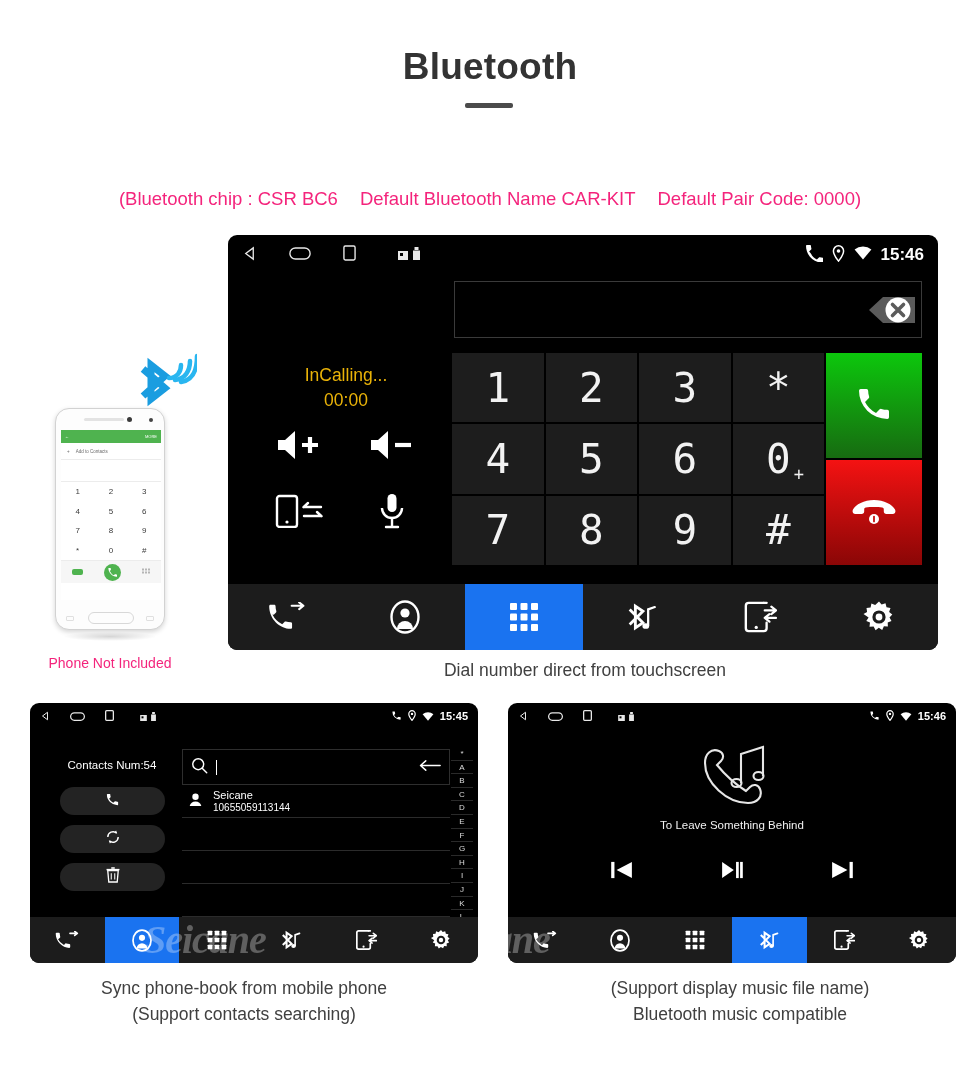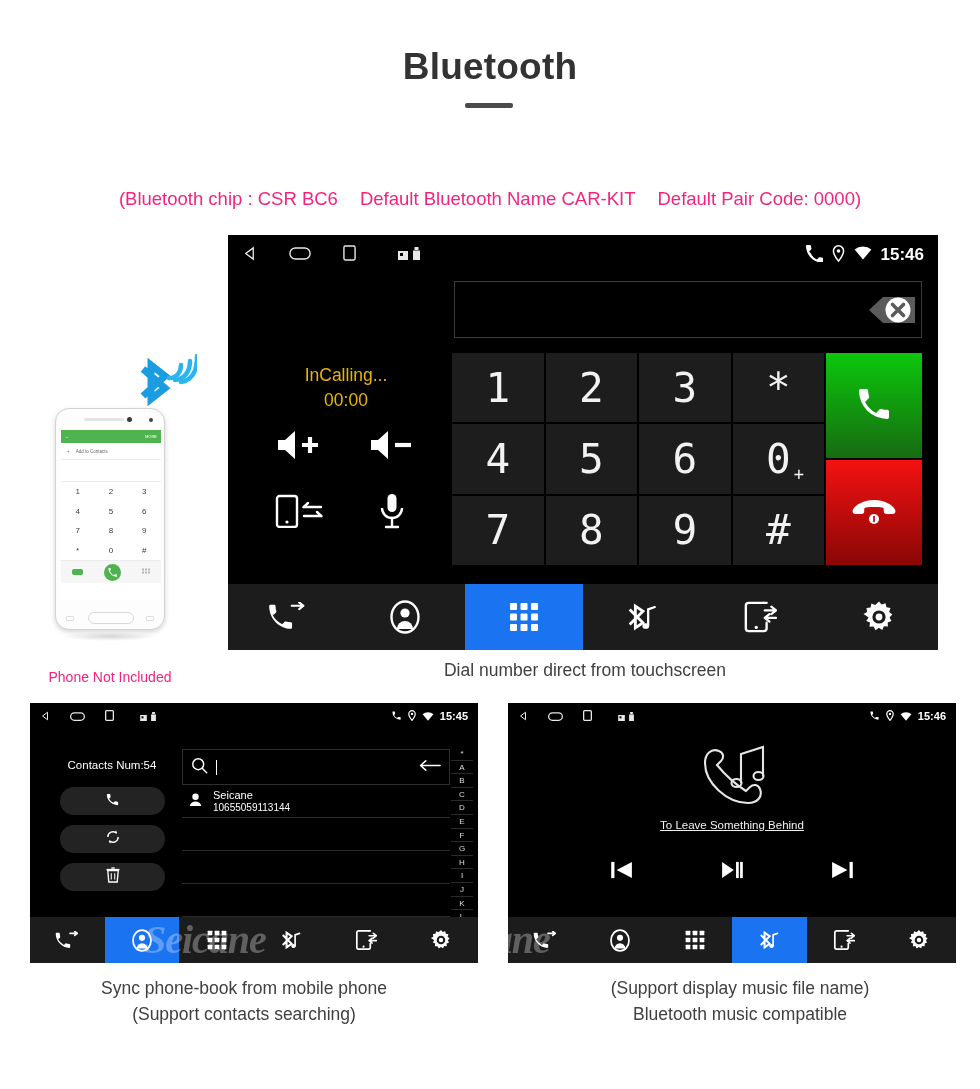--- a/index.html
+++ b/index.html
@@ -25,21 +25,21 @@
     position:absolute; left:40px; top:127px; width:900px; text-align:center;
     font-size:18.5px; color:#6b6b6b; line-height:27px;
   }
   .hdr-spec {
     position:absolute; left:20px; top:188px; width:940px; text-align:center;
     font-size:18.5px; color:#f4247c; white-space:nowrap;
   }
   .hdr-spec .sp { display:inline-block; width:22px; }
 
   
-  .screen { position:absolute; background:#000; overflow:hidden; }
+  .screen { position:absolute; background:#000; overflow:hidden;border-radius:9px; }
 
   .statusbar { position:absolute; left:0; top:0; width:100%; display:flex;
                align-items:center; color:#fff; }
   .sb-left { display:flex; align-items:center; }
   .sb-right { position:absolute; right:0; display:flex; align-items:center; }
   .sb-time { color:#fff; font-weight:bold; }
 
   
   .navbar { position:absolute; left:0; bottom:0; width:100%; display:flex;
             background:#1c1c1c; }
@@ -116,21 +116,21 @@
   .ct-index span { color:#ddd; font-size:8px; text-align:center; height:13.6px;
                    line-height:13.6px; border-bottom:1px solid #2a2a2a; }
 
   
   #musicScreen { left:508px; top:703px; width:448px; height:260px; }
   #musicScreen .statusbar { height:26px; padding:0 10px; }
   #musicScreen .navbar { height:46px; }
   .mu-art { position:absolute; left:0; top:42px; width:100%;
             display:flex; justify-content:center; }
   .mu-title { position:absolute; left:0; top:116px; width:100%; text-align:center;
-              color:#f0f0f0; font-size:11.5px;text-decoration:underline; }
+              color:#f0f0f0; font-size:11.5px; }
   .mu-ctl { position:absolute; left:0; top:158px; width:100%;
             display:flex; justify-content:center; gap:88px; }
   .mu-btn { display:flex; align-items:center; justify-content:center; }
 
   
   .phone-wrap { position:absolute; left:55px; top:408px; width:115px; height:235px; }
   .phone-body { position:absolute; left:0; top:0; width:110px; height:222px;
      background:#fdfdfd; border:1.6px solid #d2d2d2; border-radius:14px;
      box-shadow:0 2px 5px rgba(0,0,0,.17); }
   .ph-speaker { position:absolute; left:28px; top:9px; width:40px; height:3px;
@@ -243,21 +243,21 @@
           </div>
         </div>
       </div>
       <div class="ph-home"></div>
       <div class="ph-sq" style="left:10px"></div>
       <div class="ph-sq" style="right:10px"></div>
     </div>
     <div class="ph-shadow"></div>
   </div>
 
-  <div class="cap-pink" style="left:20px; top:669px; width:180px;">Phone Not Included</div>
+  <div class="cap-pink" style="left:20px; top:655px; width:180px;">Phone Not Included</div>
 
   <div class="screen" id="mainScreen">
 
     <div class="statusbar">
       <div class="sb-left" style="gap:32px">
         <span>
           <svg width="15" height="15" viewBox="0 0 16 16">
               <path d="M12 2 L4 8 L12 14 Z" fill="none" stroke="#e8e8e8" stroke-width="1.4"></path>
             </svg>
         </span>

